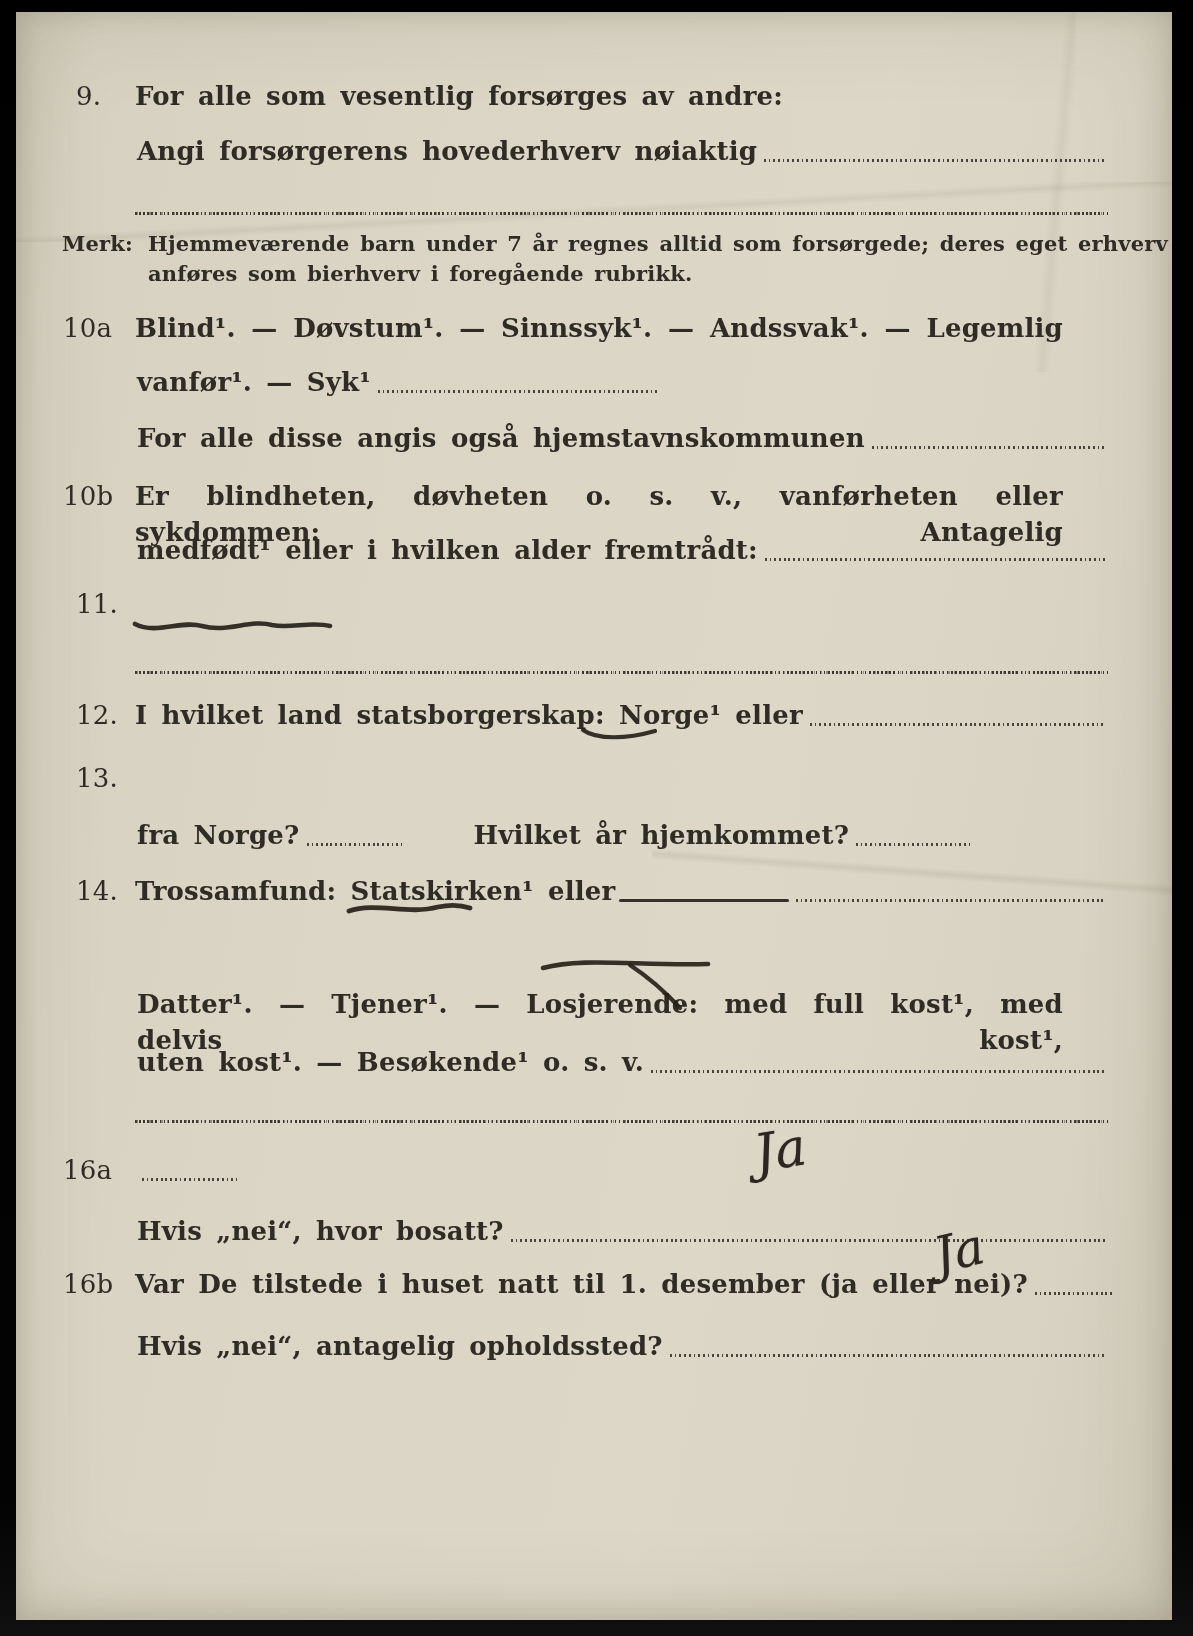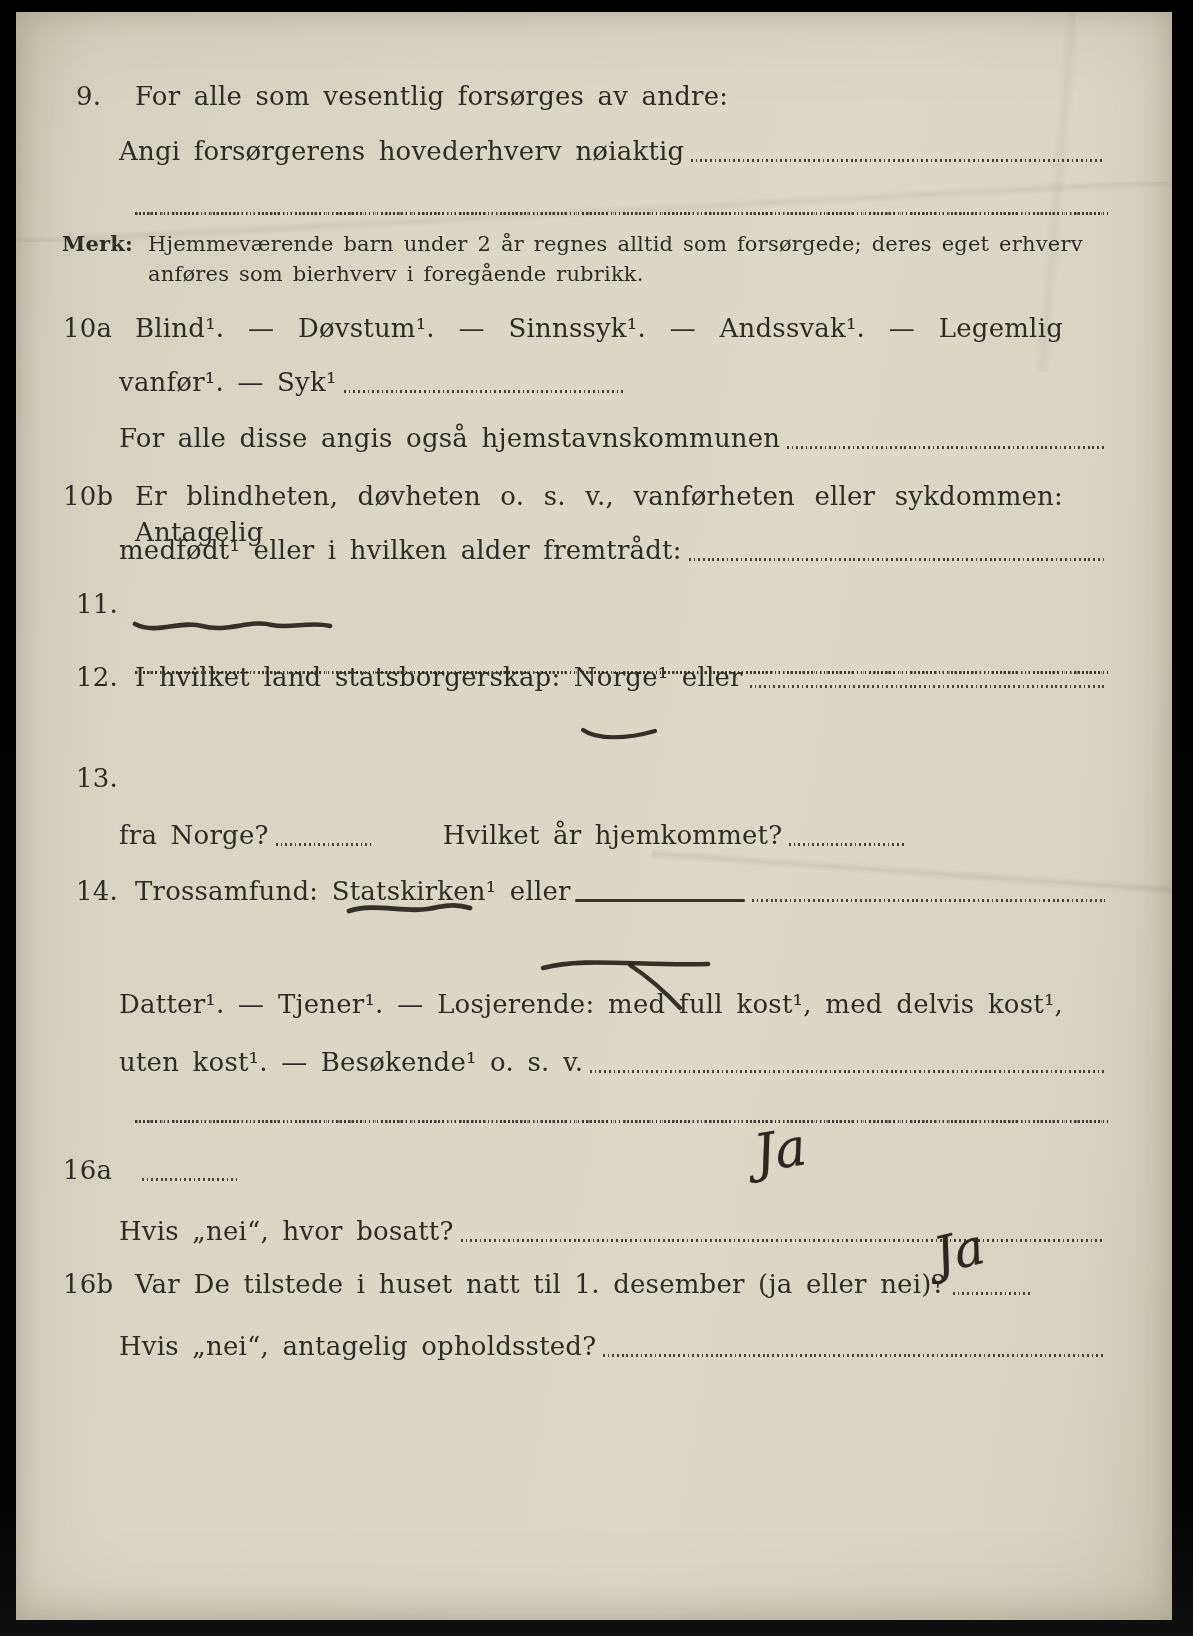--- a/index.html
+++ b/index.html
@@ -14,22 +14,22 @@
        background:linear-gradient(177deg,transparent 45%,rgba(110,100,80,.10) 50%,transparent 55%);}
   .crease.c2{left:55%;top:830px;width:45%;height:60px;
        background:linear-gradient(184deg,transparent 44%,rgba(110,100,80,.12) 50%,transparent 56%);}
   .crease.c3{left:1020px;top:0;width:40px;height:360px;
        background:linear-gradient(95deg,transparent 40%,rgba(110,100,80,.08) 52%,transparent 64%);}
 
   .row{position:absolute;left:47px;right:67px;display:flex;align-items:baseline;
        font-size:26px;line-height:36px;color:#2f2c25;letter-spacing:.2px;word-spacing:5px;}
   .row .num{flex:0 0 72px;white-space:nowrap;box-sizing:border-box;}
   .row .num.pad{padding-left:13px;}
-  .row.indent{left:103px;}
-  .txt{white-space:nowrap;}
+  .row.indent{left:121px;}
+  .txt{white-space:nowrap;font-weight:bold;}
   .just{flex:1 1 auto;white-space:normal;text-align:justify;text-align-last:justify;
         text-justify:inter-word;margin-right:42px;}
   .dots{align-self:flex-end;height:3px;margin:0 0 7px 7px;
         background:repeating-linear-gradient(90deg,rgba(47,43,35,.85) 0 1.7px,transparent 1.7px 4.7px);}
   .dots.fill{flex:1 1 auto;}
   .dots.fixed{flex:0 0 auto;}
   .solidline{align-self:flex-end;height:3px;margin:0 0 7px 4px;flex:0 0 170px;
         background:#35322b;border-radius:2px;}
   .sep{position:absolute;left:119px;right:64px;height:3px;
         background:repeating-linear-gradient(90deg,rgba(47,43,35,.9) 0 1.6px,transparent 1.6px 4.1px),
@@ -59,21 +59,21 @@
   </div>
   <div class="row indent" style="top:121px">
     <span class="txt">Angi forsørgerens hovederhverv nøiaktig</span>
     <span class="dots fill"></span>
   </div>
 
   <div class="sep" style="top:200px"></div>
 
   <div class="row merk" style="top:218px;left:46px">
     <span class="mlabel">Merk:</span>
-    <span class="txt">Hjemmeværende barn under 2 år regnes alltid som forsørgede; deres eget erhverv</span>
+    <span class="txt">Hjemmeværende barn under 7 år regnes alltid som forsørgede; deres eget erhverv</span>
   </div>
   <div class="row merk" style="top:248px;left:132px">
     <span class="txt">anføres som bierhverv i foregående rubrikk.</span>
   </div>
 
   <div class="row" style="top:298px">
     <span class="num">10a</span>
     <span class="txt just">Blind¹. — Døvstum¹. — Sinnssyk¹. — Andssvak¹. — Legemlig</span>
   </div>
   <div class="row indent" style="top:352px">
@@ -93,21 +93,21 @@
     <span class="txt">medfødt¹ eller i hvilken alder fremtrådt:</span>
     <span class="dots fill"></span>
   </div>
 
   <div class="row" style="top:574px">
     <span class="num pad">11.</span>
   </div>
 
   <div class="sep" style="top:659px"></div>
 
-  <div class="row" style="top:647px">
+  <div class="row" style="top:685px">
     <span class="num pad">12.</span>
     <span class="txt">I hvilket land statsborgerskap: Norge¹ eller</span>
     <span class="dots fill"></span>
   </div>
 
   <div class="row" style="top:748px">
     <span class="num pad">13.</span>
   </div>
   <div class="row indent" style="top:805px">
     <span class="txt">fra Norge?</span>

